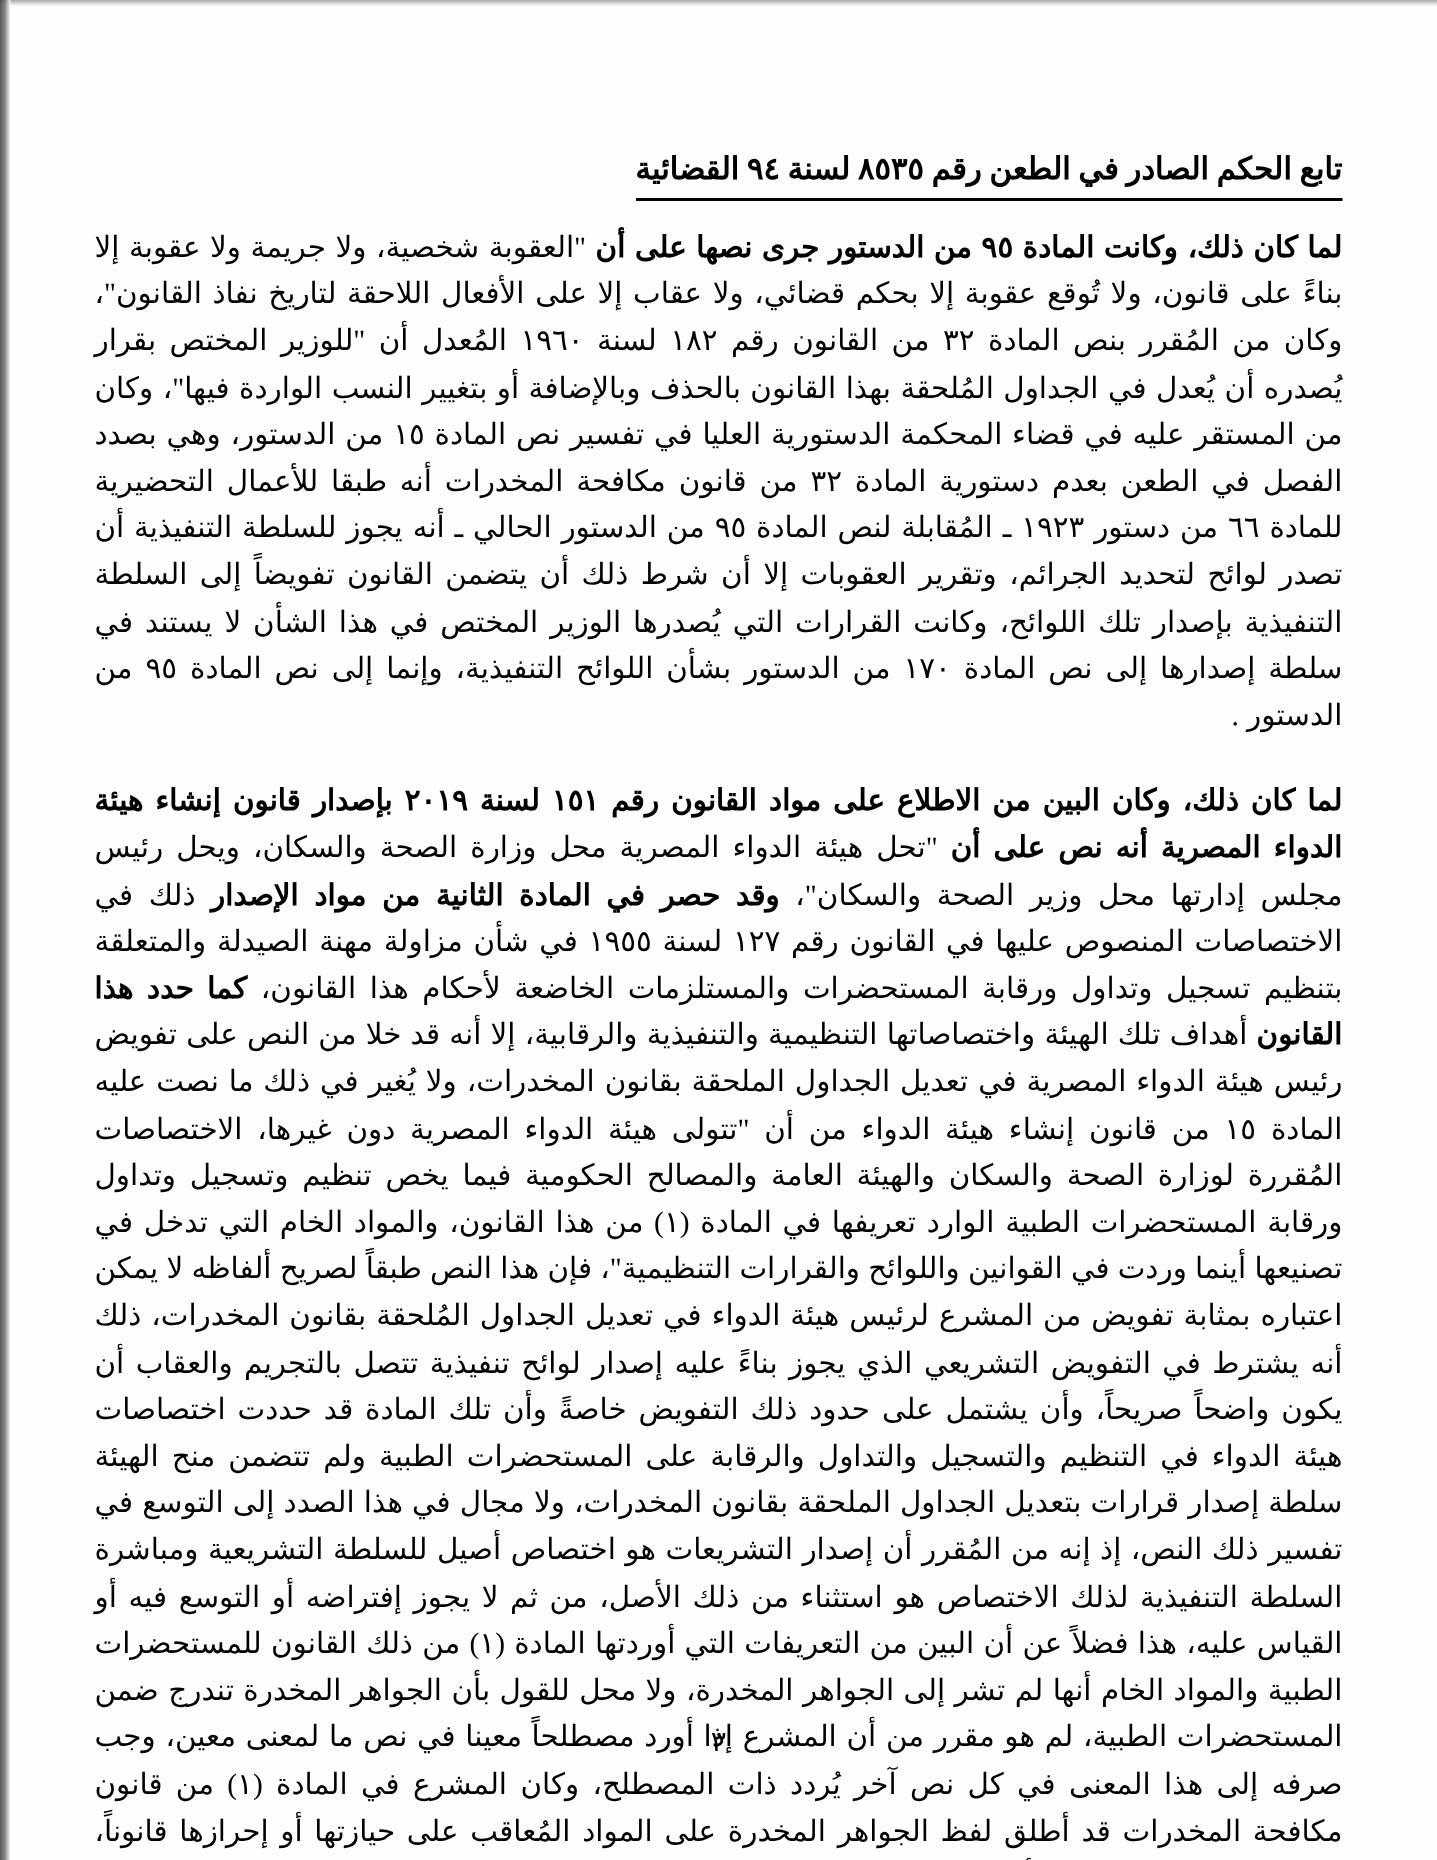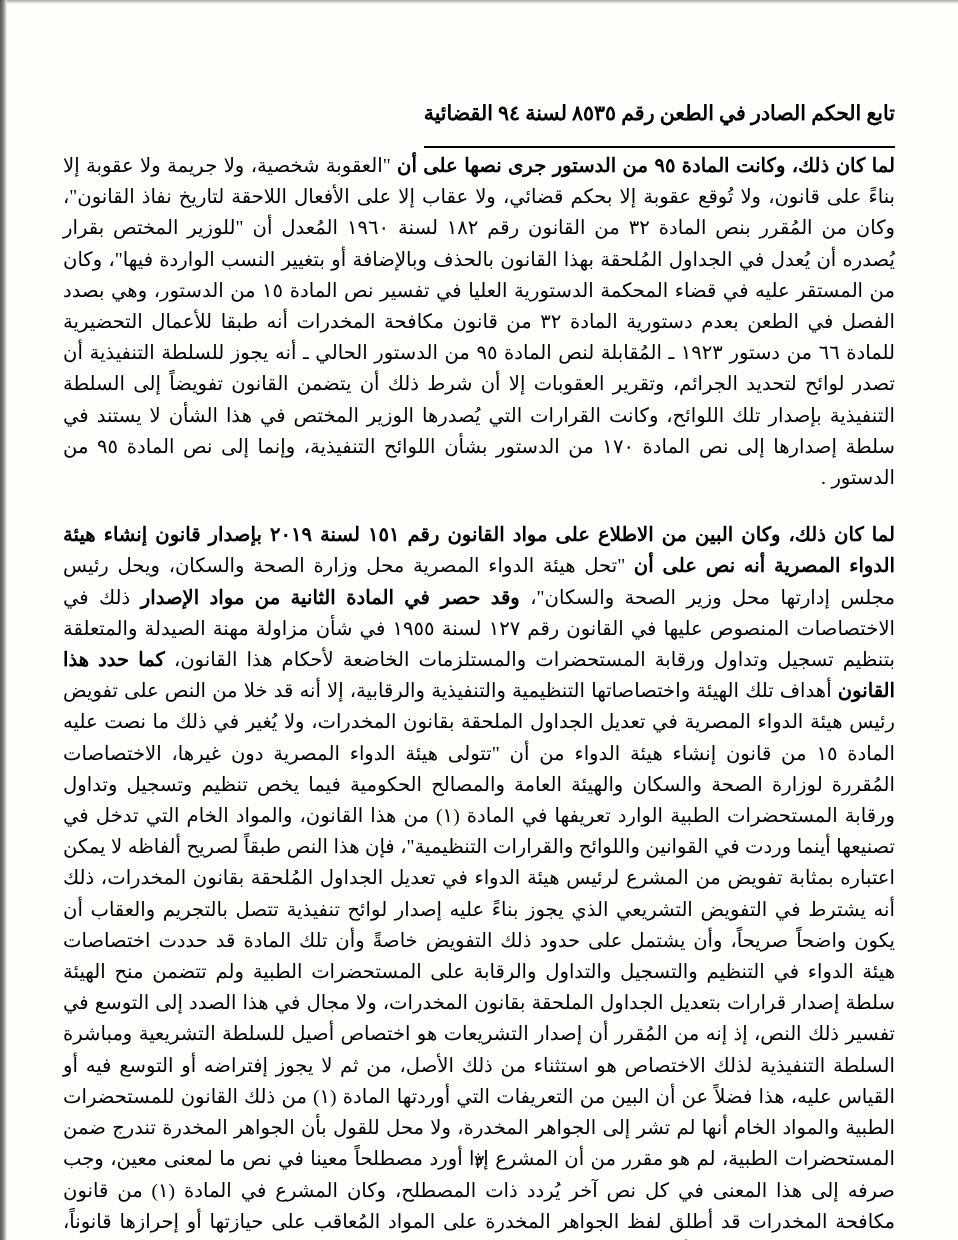--- a/index.html
+++ b/index.html
@@ -54,21 +54,21 @@
     text-align: center;
     direction: rtl;
   }
   .doc-header .header-text {
     display: inline-block;
     font-weight: bold;
     font-size: 20.5px;
     line-height: 1.35;
     letter-spacing: 0px;
     border-bottom: 2.2px solid #000;
-    padding-bottom: 18px;
+    padding-bottom: 4px;
     white-space: nowrap;
   }
 
   
   .body-block {
     position: absolute;
     top: 150px;
     right: 63px;
     left: 63px;
     direction: rtl;

